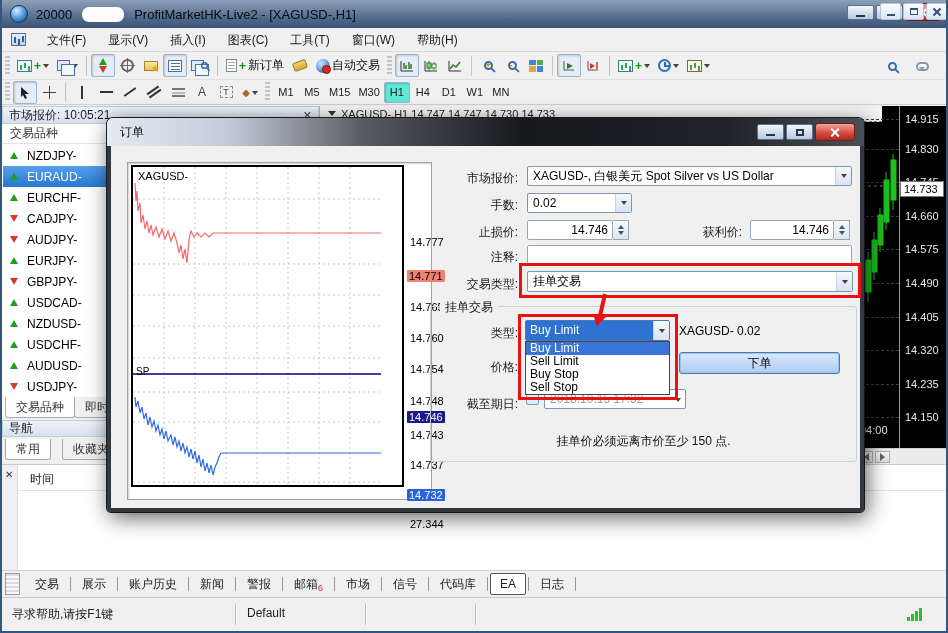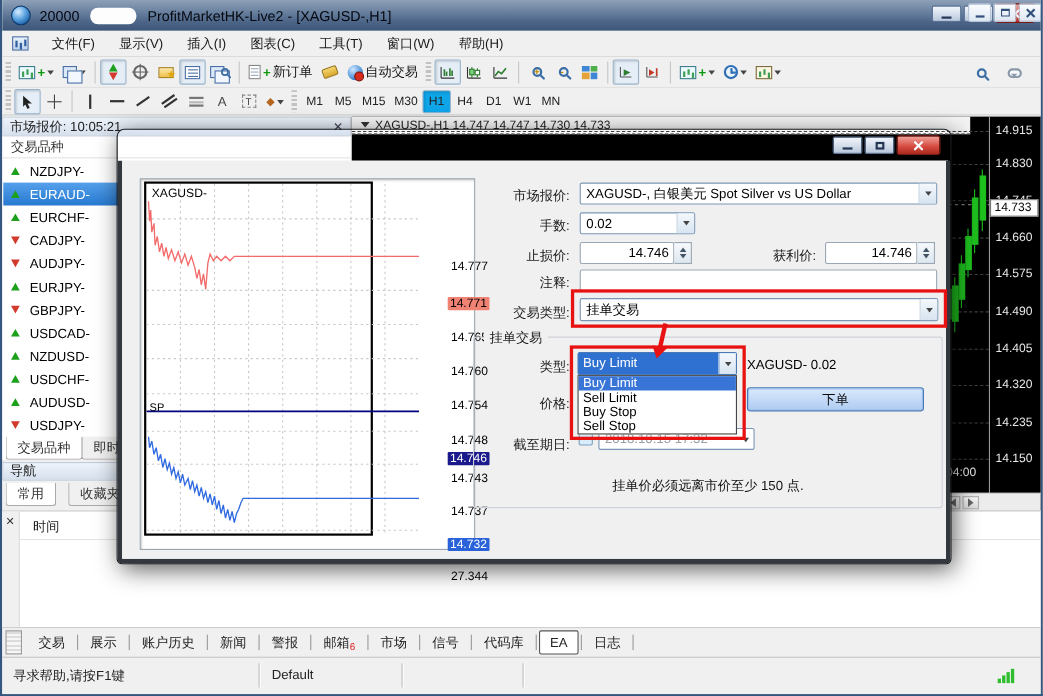--- a/index.html
+++ b/index.html
@@ -75,21 +75,21 @@
   .bubble{width:13px;height:9px;border:2px solid #8a97a8;border-radius:6px;position:relative;background:#f7fafd;}
   .bubble:after{content:"";position:absolute;left:1px;bottom:-4px;border:3px solid transparent;border-top-color:#8a97a8;}
   .vbar{width:2px;height:13px;background:#333;}
   .hbar{width:13px;height:2px;background:#333;}
   .diag{width:14px;height:2px;background:#333;transform:rotate(-35deg);}
   .diag2{width:14px;height:6px;border-top:2px solid #333;border-bottom:2px solid #333;transform:rotate(-35deg);}
   .fibo{width:13px;height:9px;border-top:2px solid #777;border-bottom:2px solid #777;position:relative;}
   .fibo:before{content:"";position:absolute;top:2px;left:0;width:13px;height:2px;background:#bbb;}
   .tbox{width:13px;height:12px;border:1px dashed #888;display:flex;align-items:center;justify-content:center;font-size:9px;color:#444;}
   .tfbtn{height:21px;min-width:26px;display:flex;align-items:center;justify-content:center;border:1px solid transparent;border-radius:2px;font-size:11px;color:#222;padding:0 3px;}
-  .tfbtn.active{background:#0ea5e9;border-color:#9ab4cc;box-shadow:inset 1px 1px 2px rgba(0,0,0,.18);}
+  .tfbtn.active{background:#5eead4;border-color:#9ab4cc;box-shadow:inset 1px 1px 2px rgba(0,0,0,.18);}
   
   .panel-h{background:linear-gradient(180deg,#eef3fa,#d6e0ed);border:1px solid #c2cddb;display:flex;align-items:center;padding:0 6px;font-size:12px;color:#222;}
   .mrow{position:absolute;left:1px;width:316px;height:21px;display:flex;align-items:center;padding-left:7px;gap:9px;font-size:12px;background:#fff;}
   .mrow.sel{background:linear-gradient(180deg,#55a0ec,#2679cf);color:#fff;}
   .tab{position:absolute;height:21px;padding:0 10px;display:flex;align-items:center;font-size:12px;color:#333;
        background:#f0f0f0;border:1px solid #aaa;border-top:none;border-radius:0 0 3px 3px;}
   .tab.on{background:#fff;font-weight:normal;z-index:2;}
   
   .chart{left:318px;top:106px;width:630px;height:358px;background:#000;}
   .cgrid{position:absolute;border-top:1px dashed #3e3e3e;height:0;}
@@ -122,21 +122,21 @@
     border-radius:6px 6px 4px 4px;}
   .dtitle{position:absolute;left:0;top:0;width:757px;height:28px;border-radius:6px 6px 0 0;
     background:linear-gradient(90deg,#e3eaf3 0%,#c2ccd9 16%,#565a62 34%,#17181c 55%,#212329 82%,#4a4f57 100%);
     display:flex;align-items:center;}
   .dbody{position:absolute;left:0;top:28px;width:757px;height:366px;background:#f0f0f0;
     border:4px solid #33373e;border-top:none;border-radius:0 0 4px 4px;}
   .dcap{position:absolute;width:27px;height:16px;top:6px;}
   .dclose{position:absolute;width:40px;height:18px;top:5px;}
   
   .tickchart{position:absolute;left:20px;top:44px;width:305px;height:338px;background:#fff;border:1px solid #9aa4ad;box-shadow:inset 1px 1px 2px rgba(0,0,0,.2);}
-  .plot{position:absolute;left:3px;top:2px;width:208px;height:322px;border:2px solid #000;}
+  .plot{position:absolute;left:3px;top:2px;width:273px;height:322px;border:2px solid #000;}
   .ticklabel{position:absolute;left:282px;width:44px;font-size:11px;color:#000;}
   .tickbox{padding:0 2px;border-radius:1px;}
   .tickbox.ask{background:#f08274;color:#000;}
   .tickbox.sl{background:#1a1a8c;color:#fff;}
   .tickbox.bid{background:#2962d9;color:#fff;}
   
   .flabel{position:absolute;left:318px;width:93px;text-align:right;font-size:12px;color:#1a1a1a;}
   .flabel2{position:absolute;left:545px;width:90px;text-align:right;font-size:12px;color:#1a1a1a;}
   .combo{position:absolute;background:#fff;border:1px solid #7a96b5;border-radius:2px;display:flex;align-items:center;font-size:12px;}
   .combo .val{flex:1;padding:0 5px;white-space:nowrap;overflow:hidden;}
@@ -547,20 +547,23 @@
     <span class="ssep" style="left:473px;"></span>
     <span class="conn">
       <span style="height:4px;"></span>
         <span style="height:7px;"></span>
         <span style="height:10px;"></span>
         <span style="height:13px;"></span>
     </span>
   </div>
 
   <div class="a dialog">
+    <div class="dtitle">
+      <span style="margin-left:13px;font-size:12px;color:#0a0a0a;">订单</span>
+    </div>
     <div class="dcap capbtn light" style="left:650px;">
         <span class="glyph-min"></span>
       </div>
     <div class="dcap capbtn light" style="left:679px;">
         <span class="glyph-max"></span>
       </div>
     <div class="dclose capbtn red" style="left:708px;">
         <span class="xbars"></span>
       </div>
 

